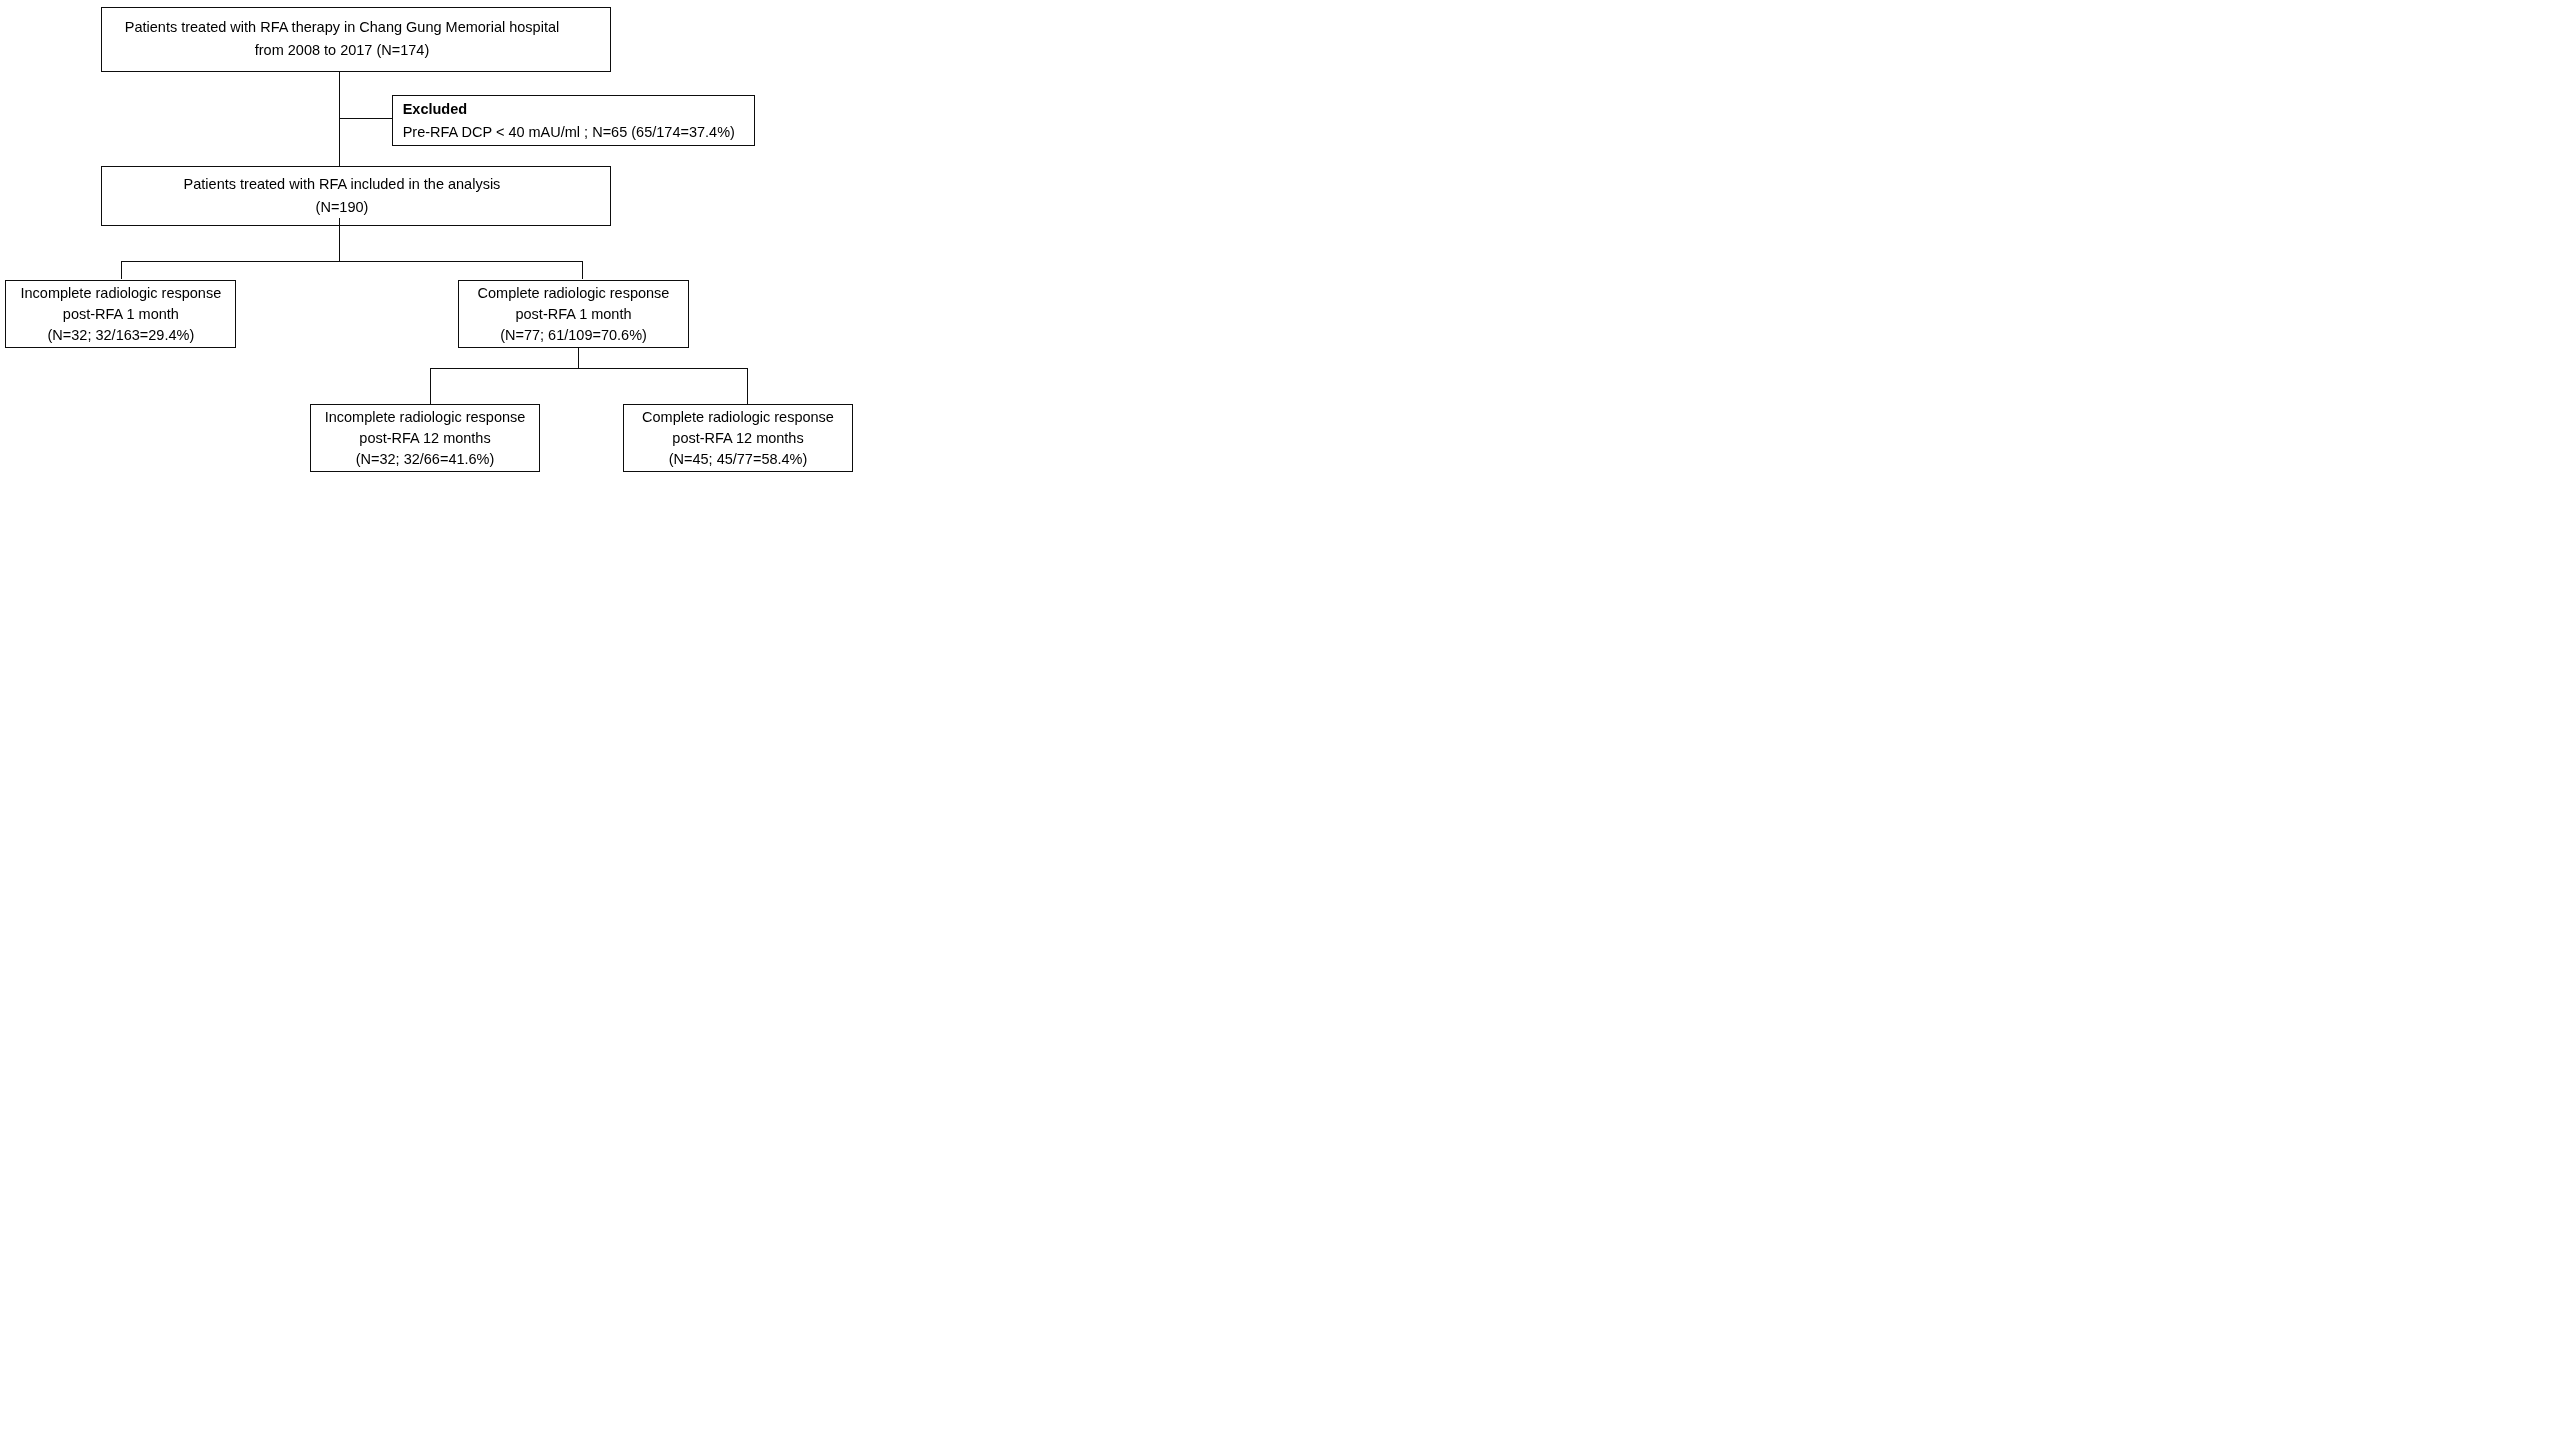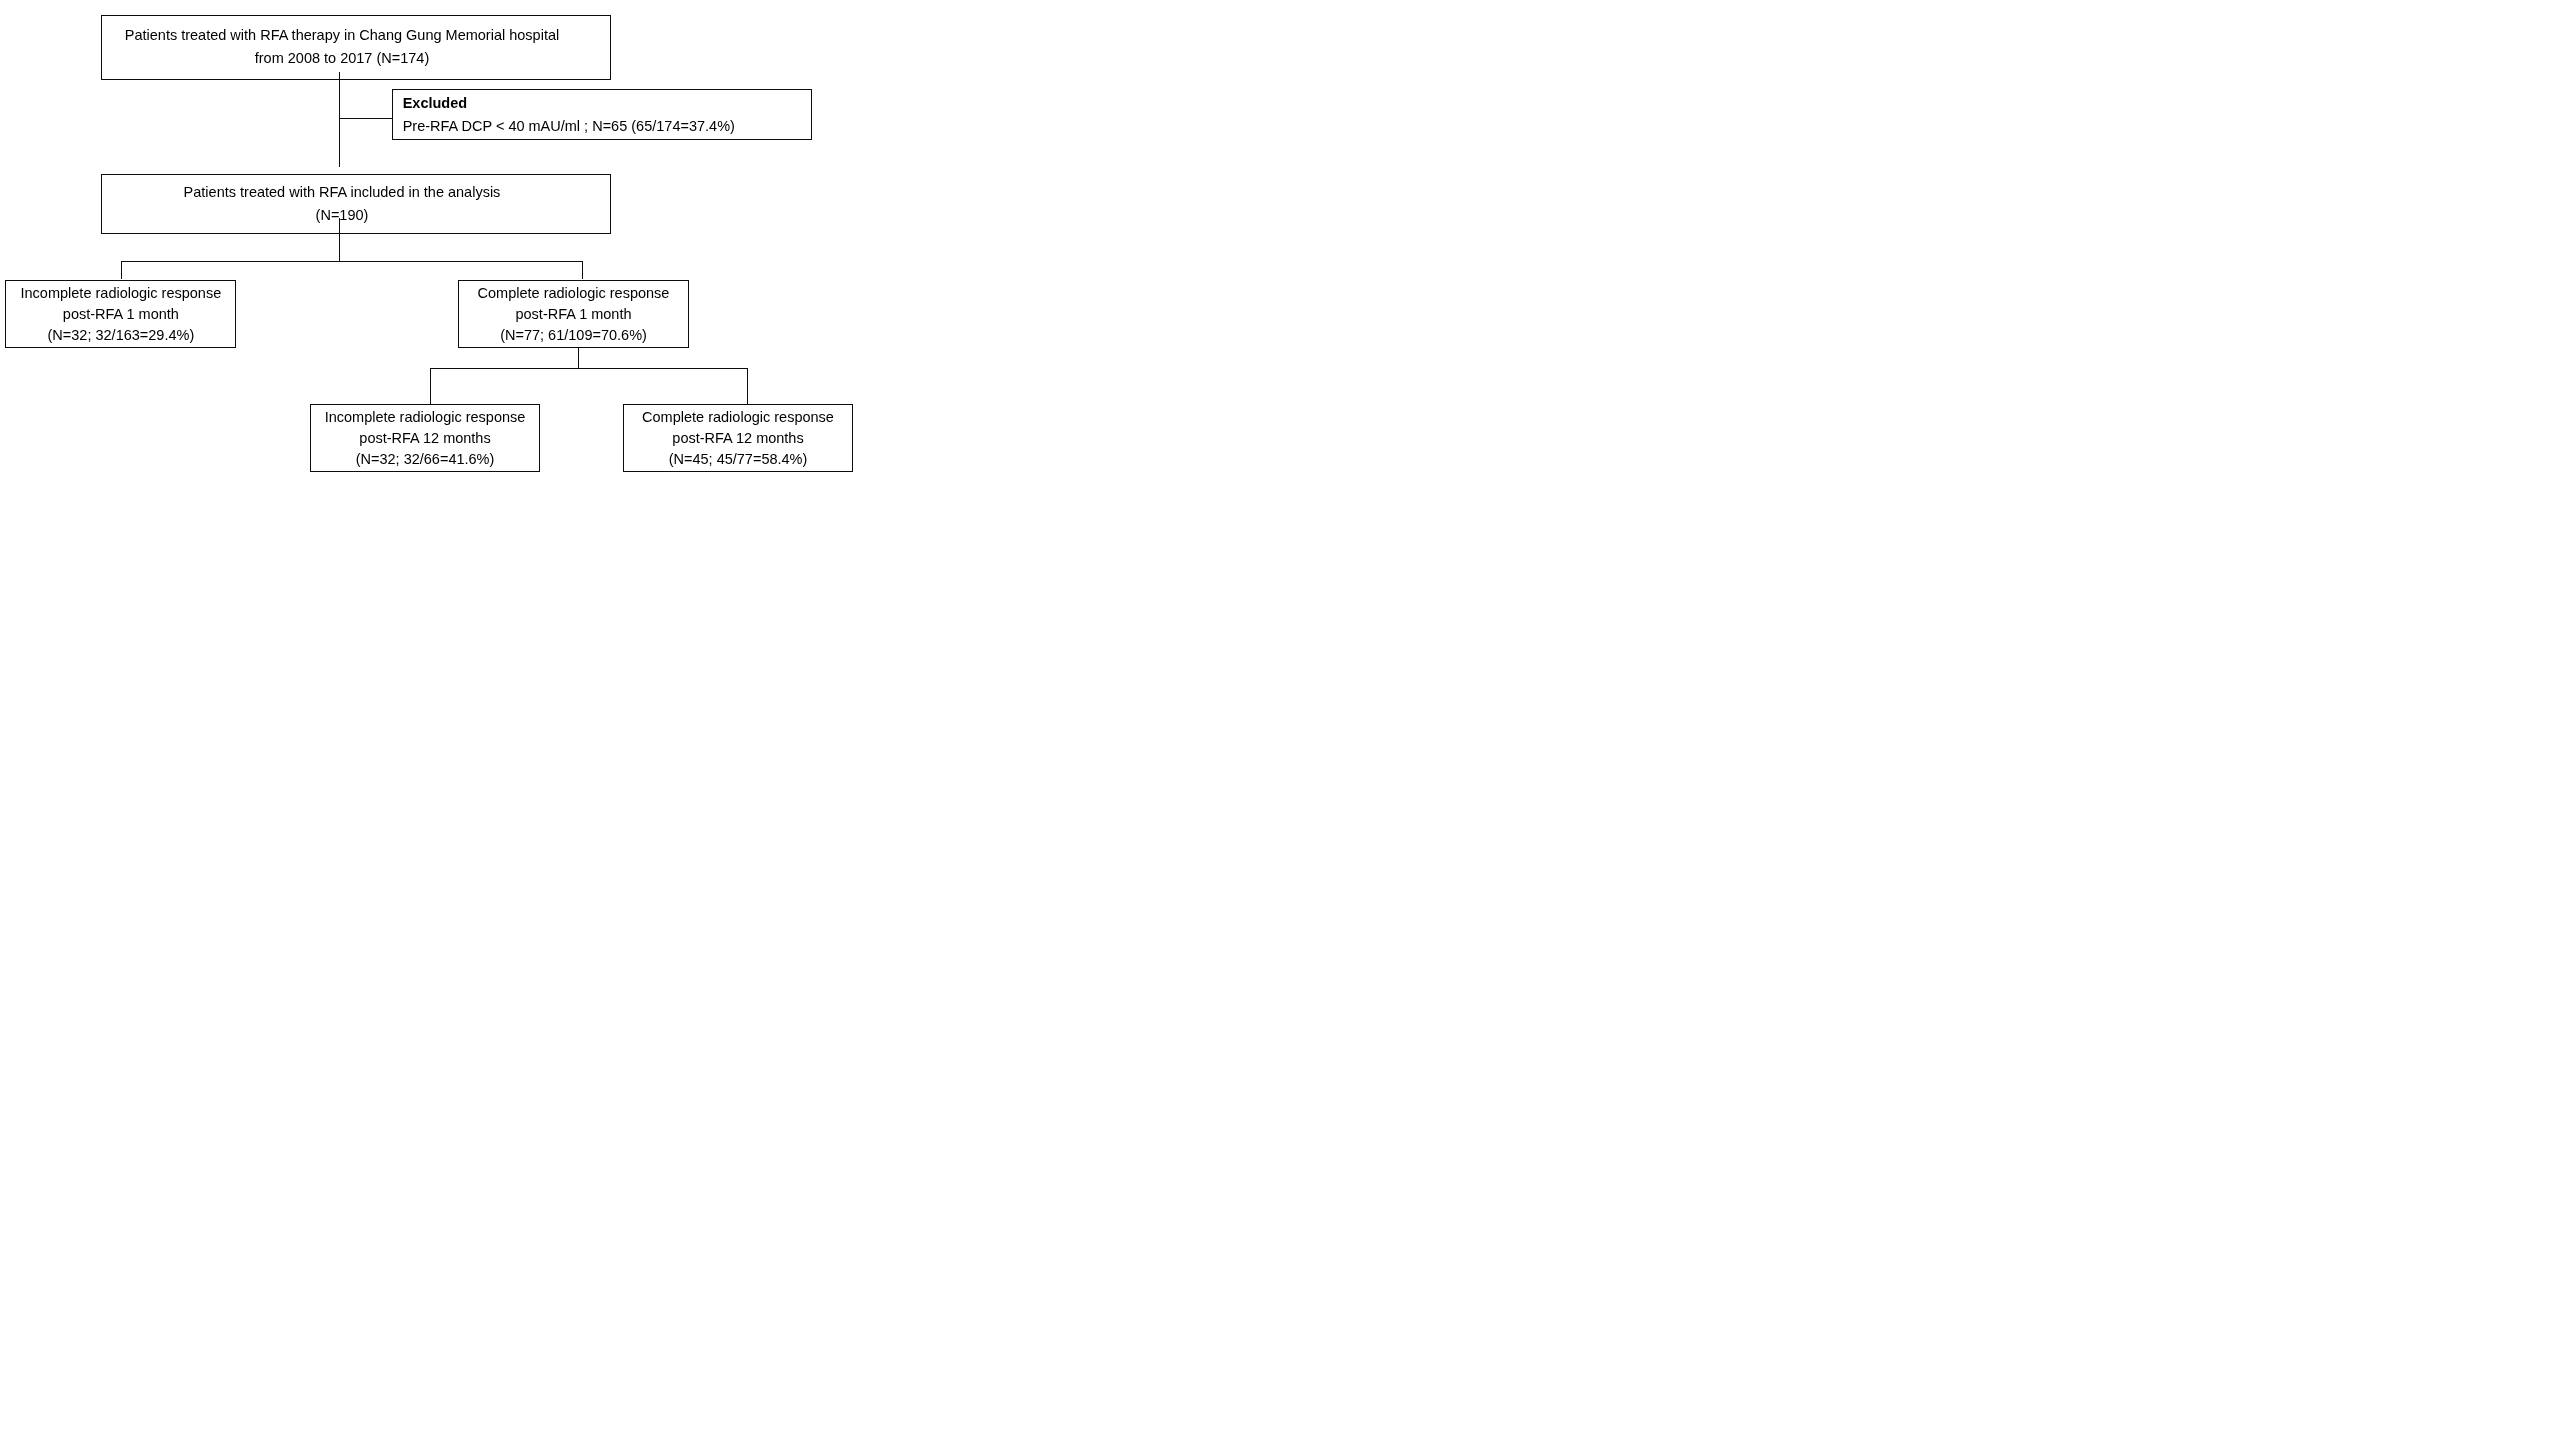--- a/index.html
+++ b/index.html
@@ -25,21 +25,21 @@
     flex-direction: column;
     justify-content: center;
     align-items: center;
     text-align: center;
     font-size: 14.5px;
     line-height: 22px;
     color: #000000;
   }
   .node .txt { width: 100%; }
   
-  .shift-left { padding-right: 28px; margin-top: 8px; }
+  .shift-left { padding-right: 28px; }
   .node.excluded {
     align-items: flex-start;
     text-align: left;
     padding: 1.2px 9.7px;
     line-height: 22.3px;
   }
   .node.excluded .title { font-weight: bold; }
   .node.small { line-height: 21px; }
   .line {
     position: absolute;
@@ -55,21 +55,21 @@
 
   <div class="node shift-left" style="left:101px; top:6.6px; width:510px; height:65px; line-height:23px;">
     <div class="txt">Patients treated with RFA therapy in Chang Gung Memorial hospital</div>
     <div class="txt">from 2008 to 2017 (N=174)</div>
   </div>
 
   <div class="line vline" style="left:339px; top:72px; height:95px;"></div>
 
   <div class="line hline" style="left:339px; top:118px; width:54px;"></div>
 
-  <div class="node excluded" style="left:392px; top:89px; width:420px; height:51px;">
+  <div class="node excluded" style="left:392px; top:95px; width:363px; height:51px;">
     <div class="txt title">Excluded</div>
     <div class="txt">Pre-RFA DCP &lt; 40 mAU/ml ; N=65 (65/174=37.4%)</div>
   </div>
 
   <div class="node shift-left" style="left:101px; top:166px; width:510px; height:60px; line-height:23px;">
     <div class="txt">Patients treated with RFA included in the analysis</div>
     <div class="txt">(N=190)</div>
   </div>
 
   <div class="line vline" style="left:339px; top:218px; height:44px;"></div>

